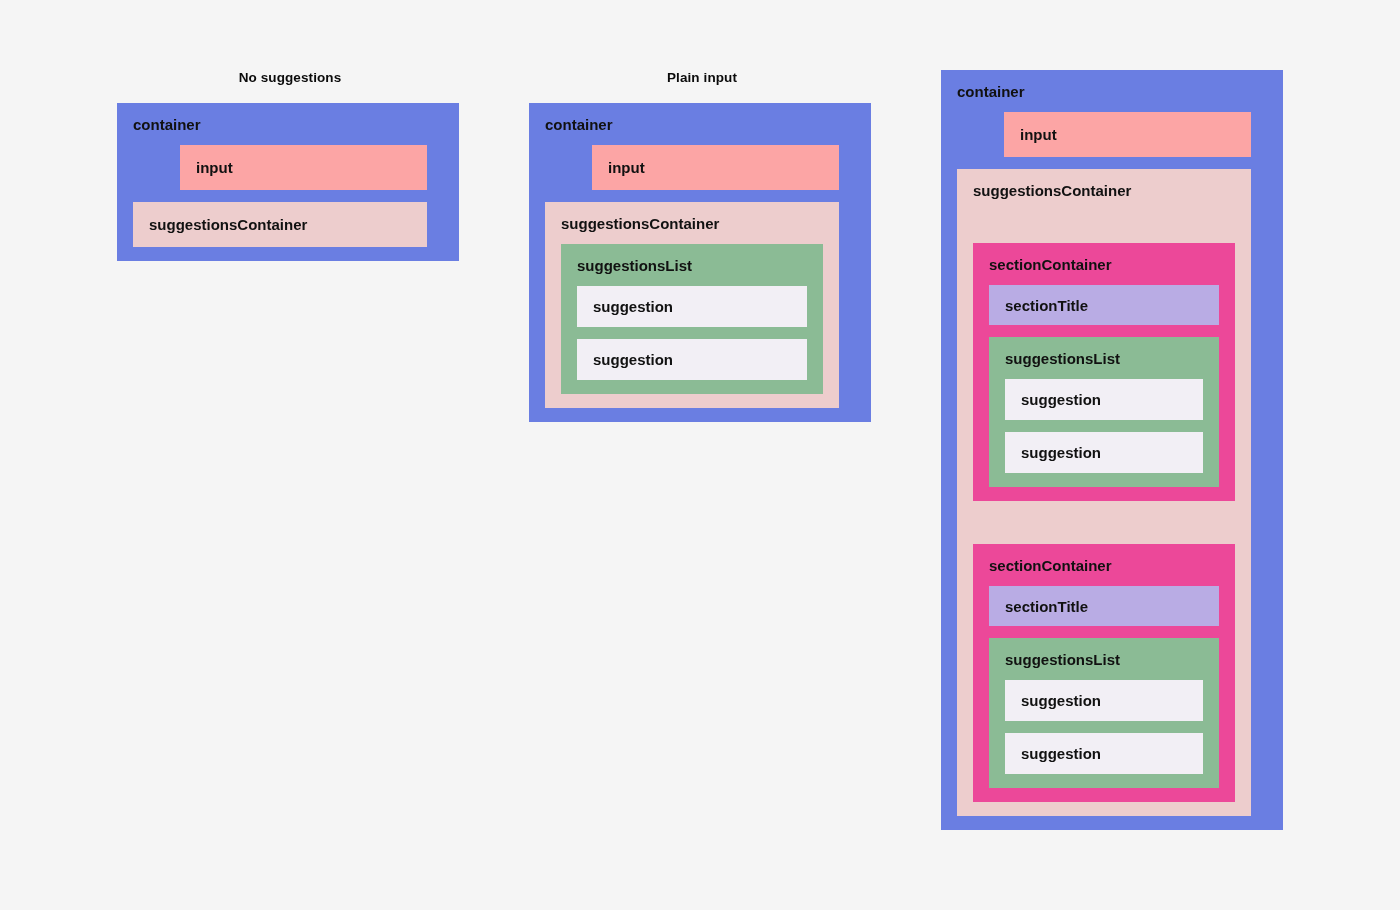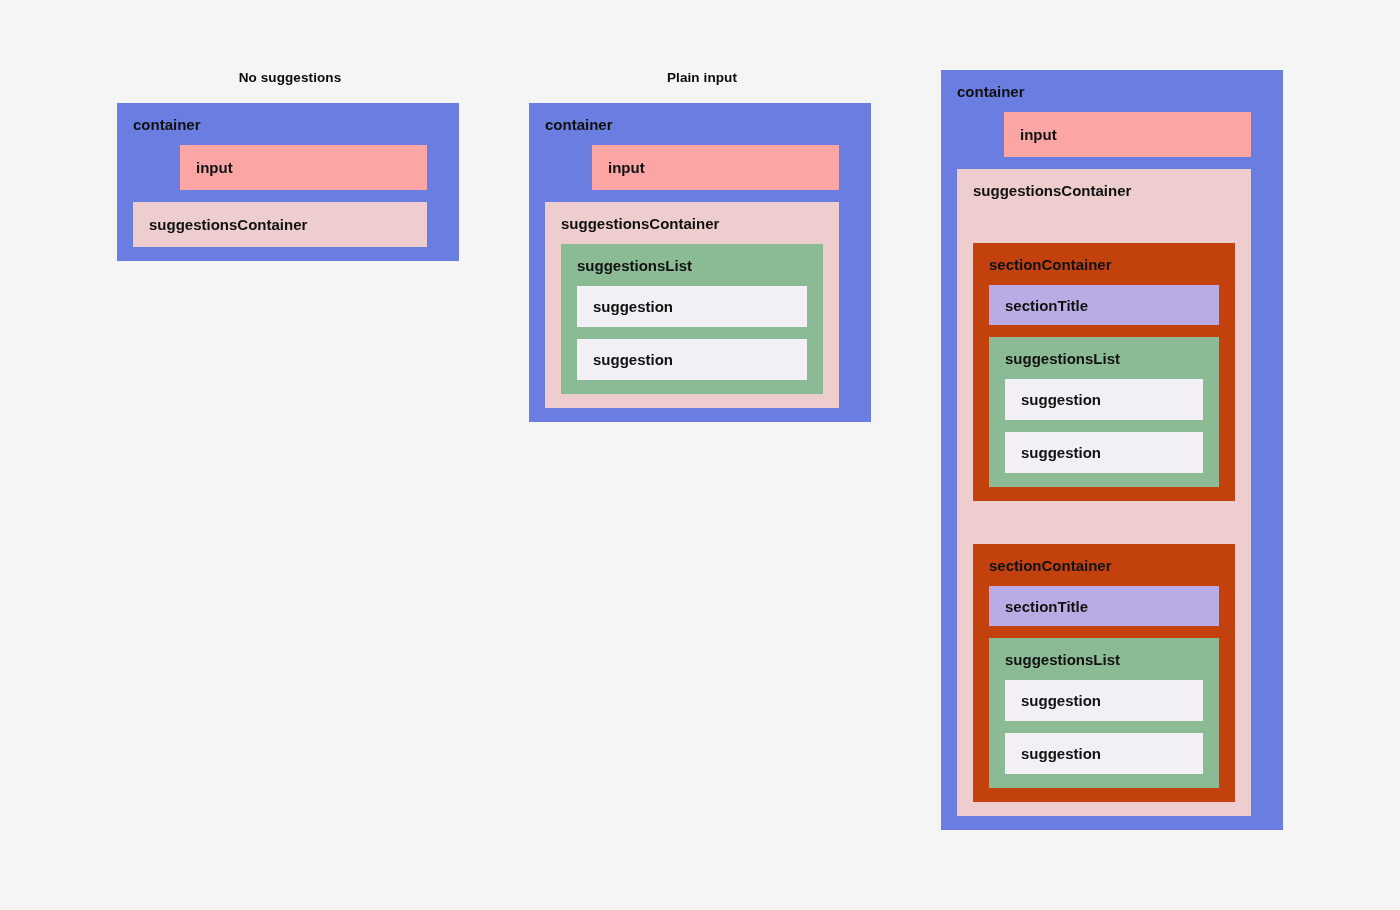--- a/index.html
+++ b/index.html
@@ -57,21 +57,21 @@
     margin-bottom: 11px;
     white-space: nowrap;
   }
   .box > .box:last-child,
   .box > .leaf:last-child {
     margin-bottom: 0;
   }
 
   .box-container       { background: #6a7ee2; padding: 12px 32px 14px 16px; font-weight: bold; }
   .box-suggestions     { background: #edcdcd; }
-  .box-section         { background: #c2410c; margin-top: 43px; }
+  .box-section         { background: #ec4899; margin-top: 43px; }
   .box-list            { background: #8bbb95; }
 
   
   .leaf {
     box-sizing: border-box;
     min-height: 40px;
     display: flex;
     align-items: center;
     padding: 0 16px;
     font-size: 15px;

